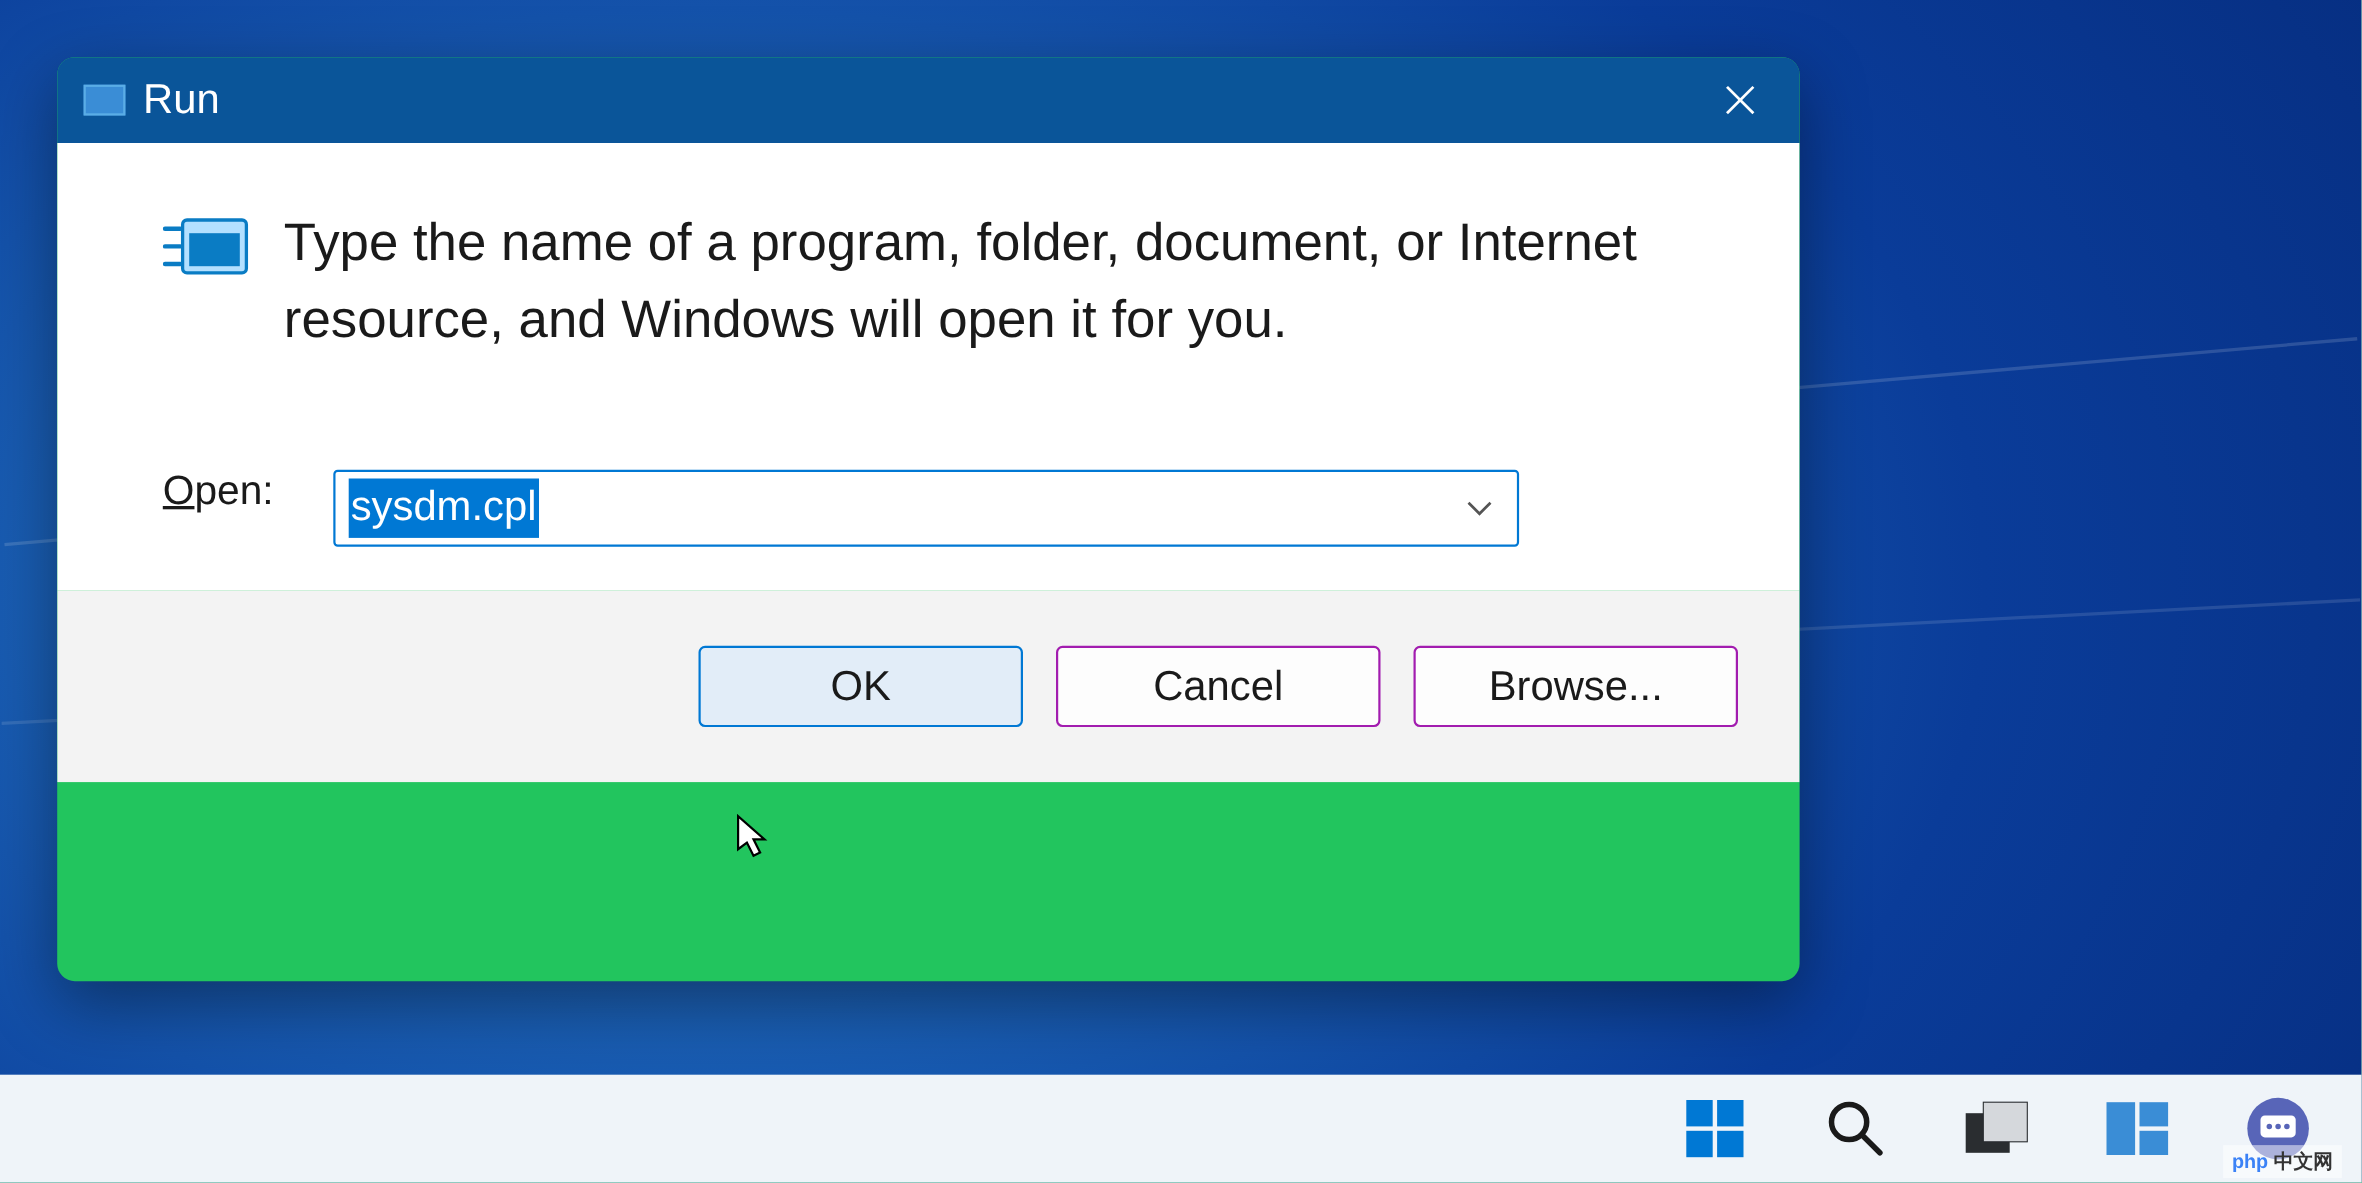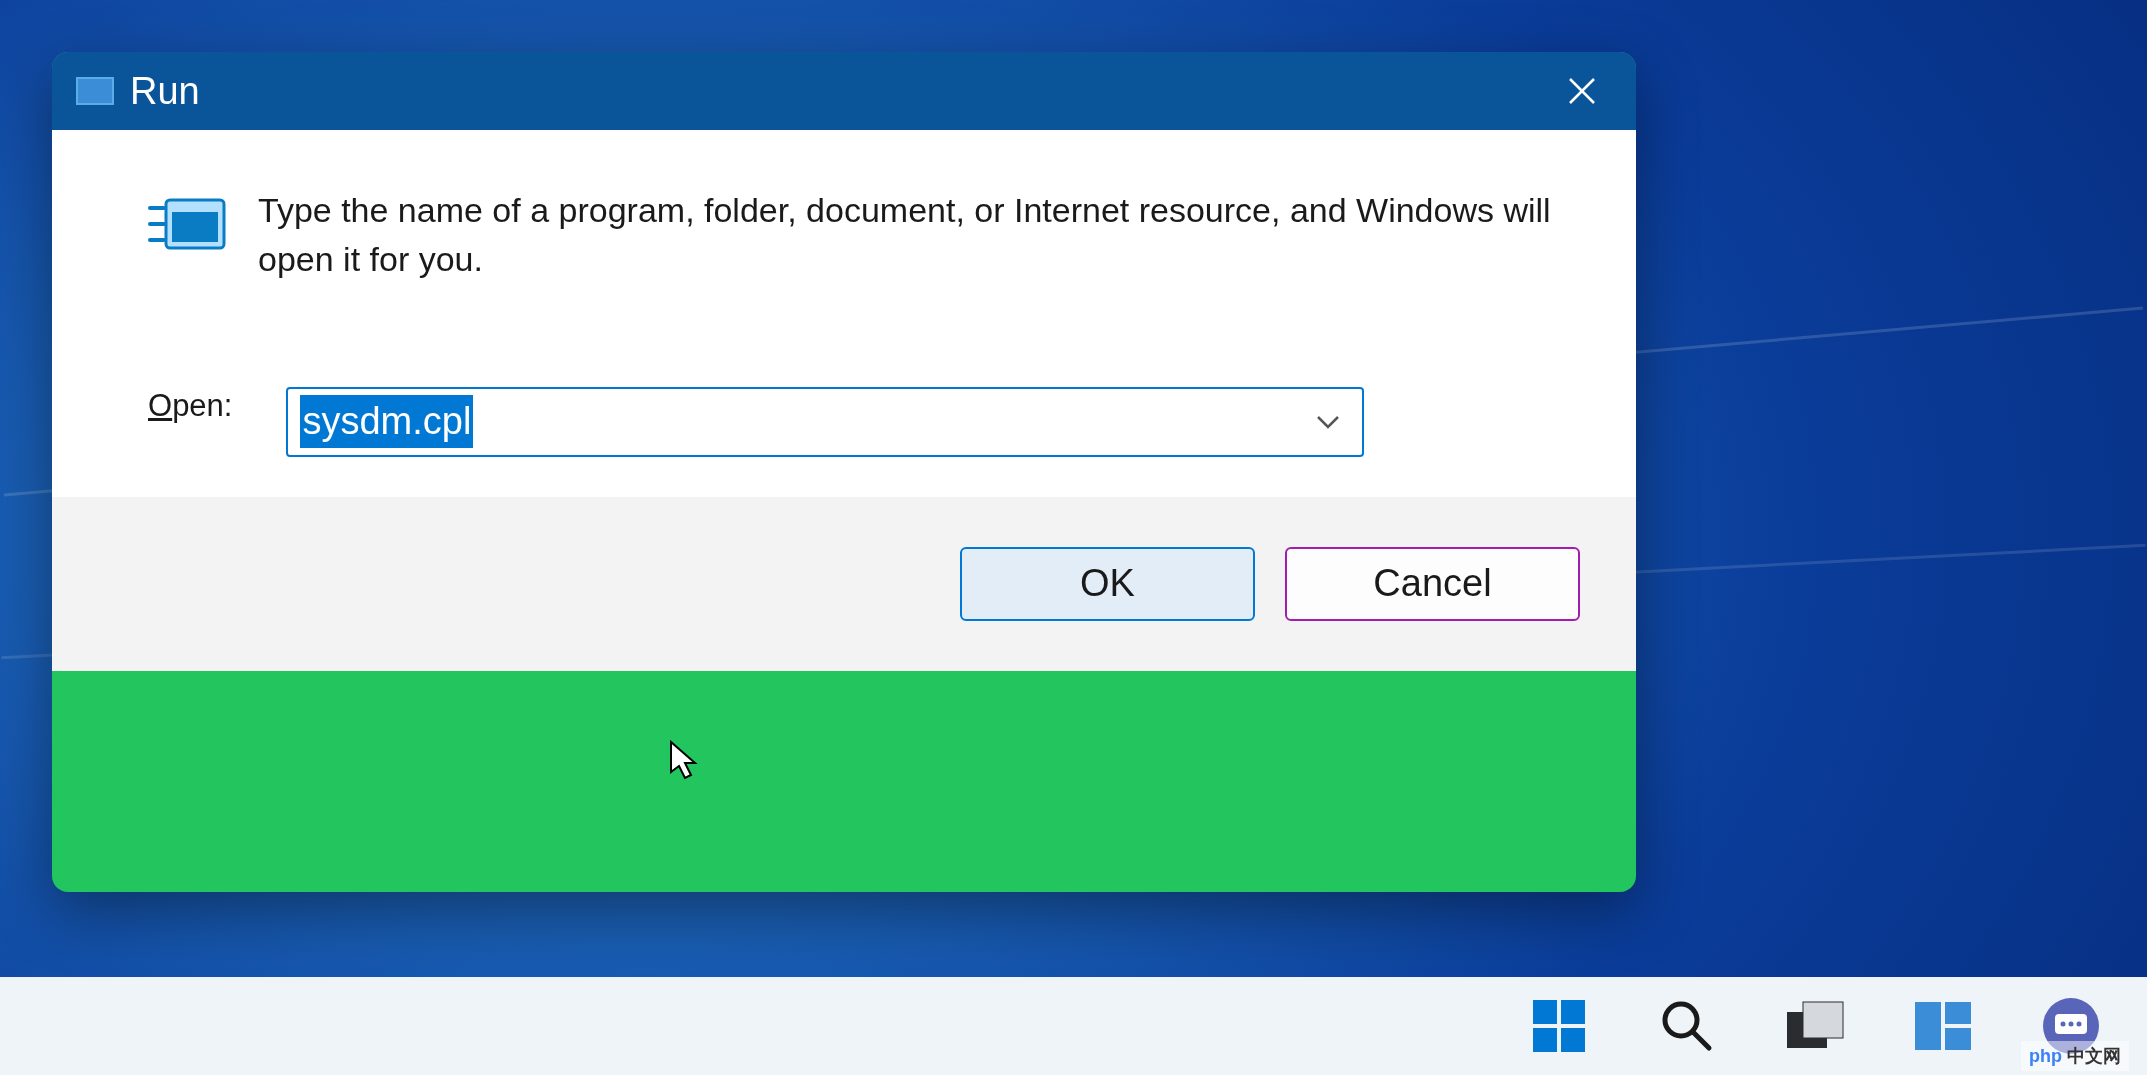--- a/index.html
+++ b/index.html
@@ -92,32 +92,32 @@
       align-items: flex-start;
       gap: 30px;
     }
     .run-icon-large {
       width: 80px;
       height: 70px;
       flex-shrink: 0;
       margin-top: 4px;
     }
     .desc-text {
-      font-size: 34px;
+      font-size: 48px;
       color: #1a1a1a;
       line-height: 1.45;
     }
     .input-row {
       display: flex;
       align-items: center;
       margin-top: 70px;
       gap: 54px;
     }
     .open-label {
-      font-size: 31px;
+      font-size: 37px;
       color: #1a1a1a;
       position: relative;
     }
     .open-label::first-letter {
       text-decoration: underline;
     }
     .combo-wrapper {
       position: relative;
       flex: 1;
       max-width: 1078px;
@@ -259,20 +259,21 @@
             <path d="M 2 2 L 12 12 L 22 2" stroke="#555" stroke-width="2.5" fill="none"></path>
           </svg>
         </div>
       </div>
     </div>
   </div>
 
   <div class="dialog-footer">
     <button class="dlg-button primary">OK</button>
     <button class="dlg-button">Cancel</button>
+    <button class="dlg-button"><span class="btn-underline-b">Browse...</span></button>
   </div>
 </div>
 
 <svg class="cursor-arrow" viewBox="0 0 32 42">
   <path d="M 2 2 L 2 32 L 10 26 L 16 38 L 22 35 L 16 23 L 26 23 Z" fill="white" stroke="black" stroke-width="2"></path>
 </svg>
 
 <div class="taskbar">
   <div class="taskbar-btn">
     <svg width="56" height="56" viewBox="0 0 56 56">

